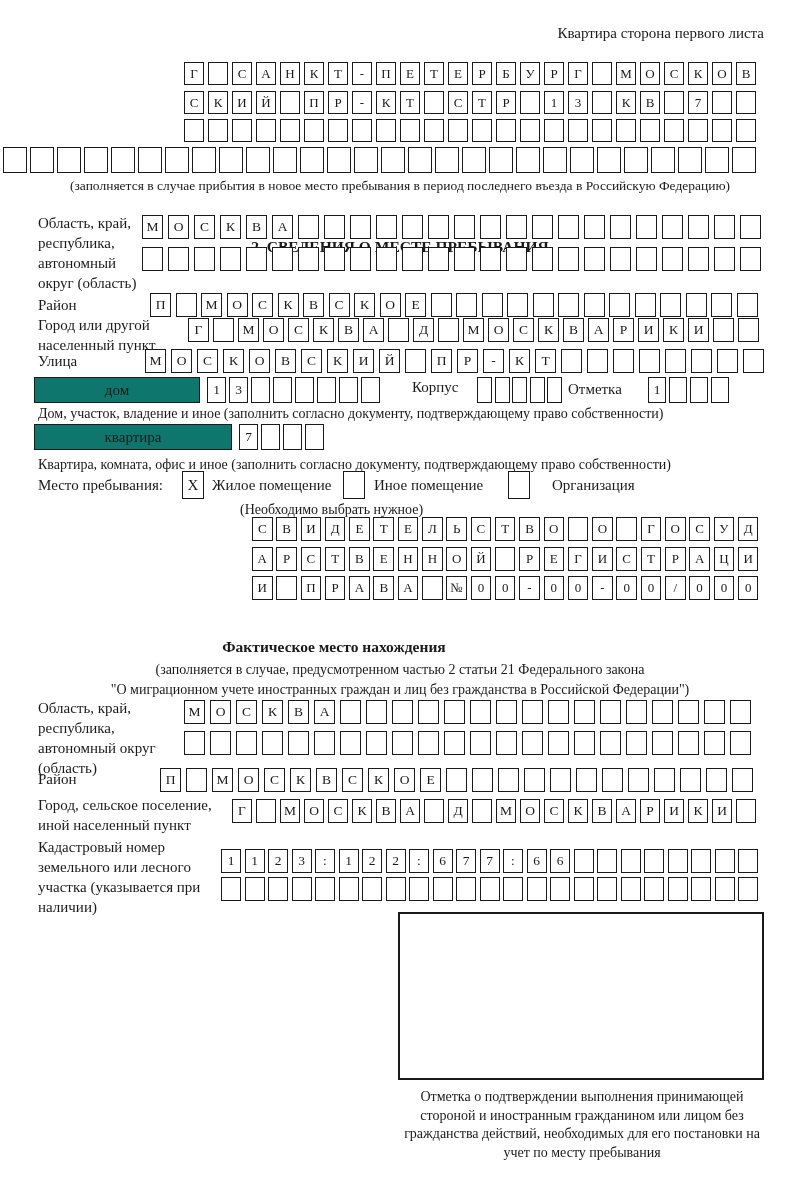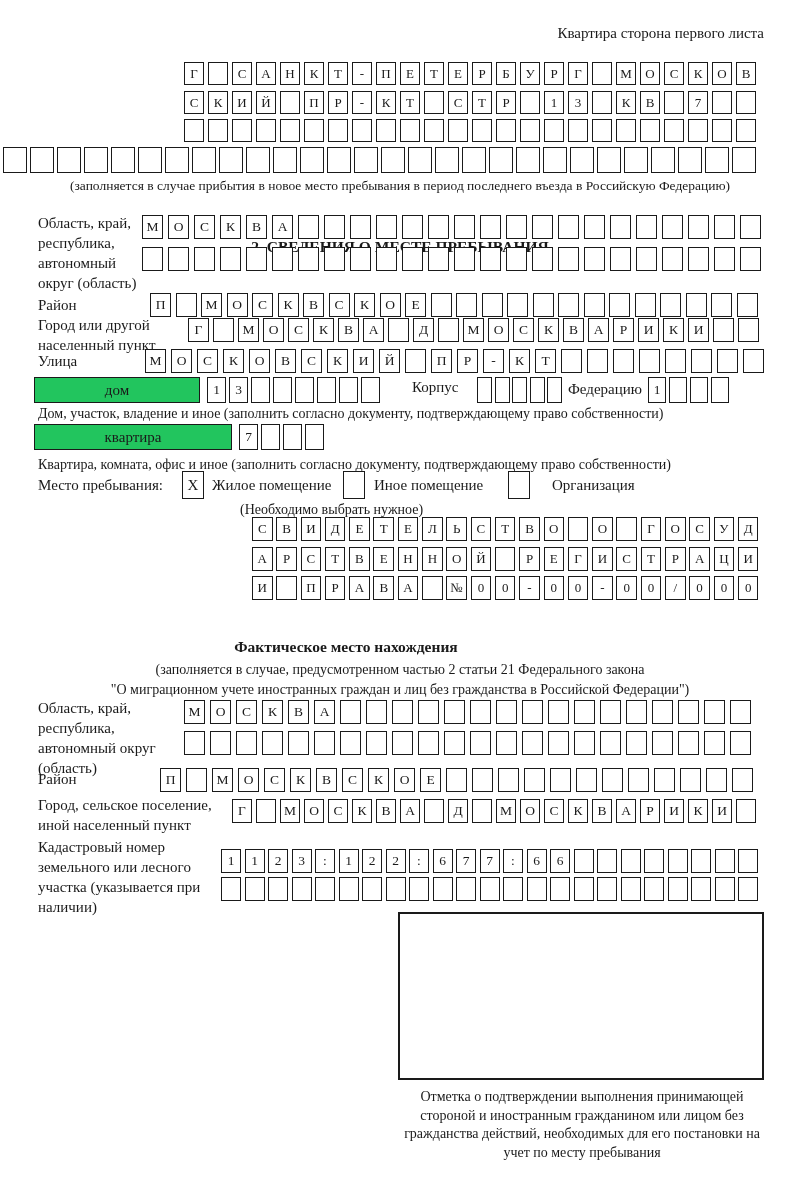--- a/index.html
+++ b/index.html
@@ -8,21 +8,21 @@
   .t{position:absolute;font-size:15px;line-height:1.33;}
   .small{font-size:13.5px;}
   .cap{font-size:14px;}
   .bold{font-weight:bold;}
   .center{text-align:center;}
   .br{position:absolute;display:flex;gap:var(--g,5px);}
   .cell{box-sizing:border-box;flex:0 0 var(--w,21px);width:var(--w,21px);height:var(--h,24px);
         border:1.7px solid #1a1a1a;display:flex;align-items:center;justify-content:center;
         font-size:var(--fs,13.5px);background:#fff;}
   .wbox{position:absolute;box-sizing:border-box;border:1.7px solid #1a1a1a;
-        display:flex;align-items:center;justify-content:center;font-size:15px;background:#22c55e;}
+        display:flex;align-items:center;justify-content:center;font-size:15px;background:#0f766e;}
   .stamp{position:absolute;box-sizing:border-box;border:2px solid #1a1a1a;background:#fff;}
 </style>
 </head>
 <body>
 
 <div class="page">
 
   <div class="t" style="right:36px;top:24px;text-align:right;">Квартира сторона первого листа</div>
 
   <div class="br" style="left:184px;top:62px;--w:20px;--g:4px;--h:23px;--fs:13px;">
@@ -286,21 +286,21 @@
       <span class="cell"></span>
     </div>
   <div class="t" style="left:412px;top:378px;">Корпус</div>
   <div class="br" style="left:477px;top:377px;--w:15px;--g:2.5px;--h:26px;">
       <span class="cell"></span>
       <span class="cell"></span>
       <span class="cell"></span>
       <span class="cell"></span>
       <span class="cell"></span>
     </div>
-  <div class="t" style="left:568px;top:380px;">Федерацию</div>
+  <div class="t" style="left:568px;top:380px;">Отметка</div>
   <div class="br" style="left:648px;top:377px;--w:18px;--g:3px;--h:26px;">
       <span class="cell">1</span>
       <span class="cell"></span>
       <span class="cell"></span>
       <span class="cell"></span>
     </div>
   <div class="t cap" style="left:38px;top:405px;">Дом, участок, владение и иное (заполнить согласно документу, подтверждающему право собственности)</div>
 
   <div class="wbox" style="left:34px;top:424px;width:198px;height:26px;">квартира</div>
   <div class="br" style="left:239px;top:424px;--w:19px;--g:3px;--h:26px;">
@@ -389,21 +389,21 @@
       <span class="cell">0</span>
       <span class="cell">-</span>
       <span class="cell">0</span>
       <span class="cell">0</span>
       <span class="cell">/</span>
       <span class="cell">0</span>
       <span class="cell">0</span>
       <span class="cell">0</span>
     </div>
 
-  <div class="t bold center" style="left:12px;top:637px;width:668px;font-size:15.5px;font-family:Liberation Serif, serif;">Фактическое место нахождения</div>
+  <div class="t bold center" style="left:0;top:637px;width:668px;font-size:15.5px;font-family:Liberation Serif, serif;">Фактическое место нахождения</div>
   <div class="t cap center" style="left:0;top:661px;width:800px;">(заполняется в случае, предусмотренном частью 2 статьи 21 Федерального закона</div>
   <div class="t cap center" style="left:0;top:681px;width:800px;">"О миграционном учете иностранных граждан и лиц без гражданства в Российской Федерации")</div>
 
   <div class="t" style="left:38px;top:699px;width:135px;">Область, край, республика, автономный округ (область)</div>
   <div class="br" style="left:184px;top:700px;">
       <span class="cell">М</span>
       <span class="cell">О</span>
       <span class="cell">С</span>
       <span class="cell">К</span>
       <span class="cell">В</span>

